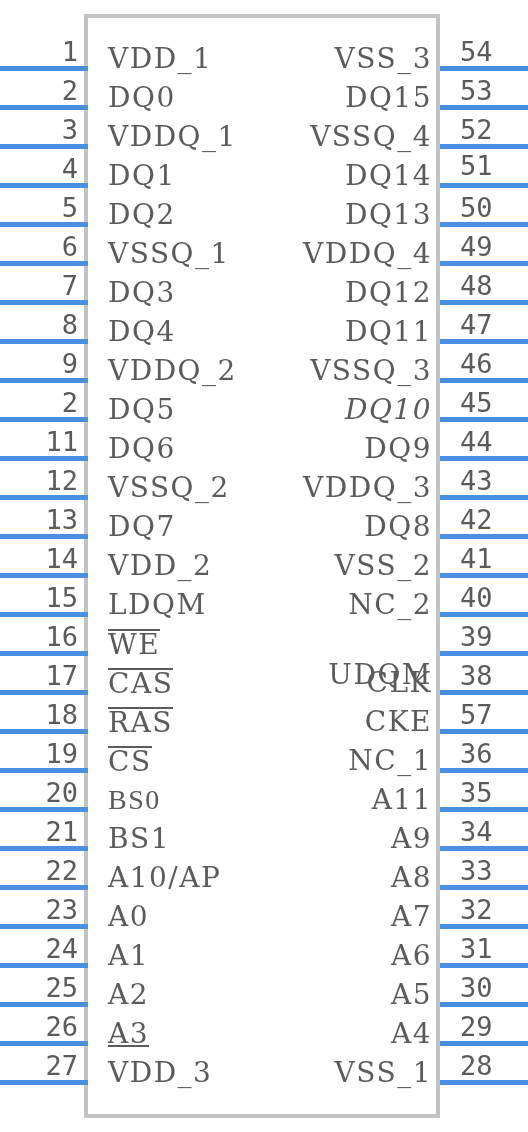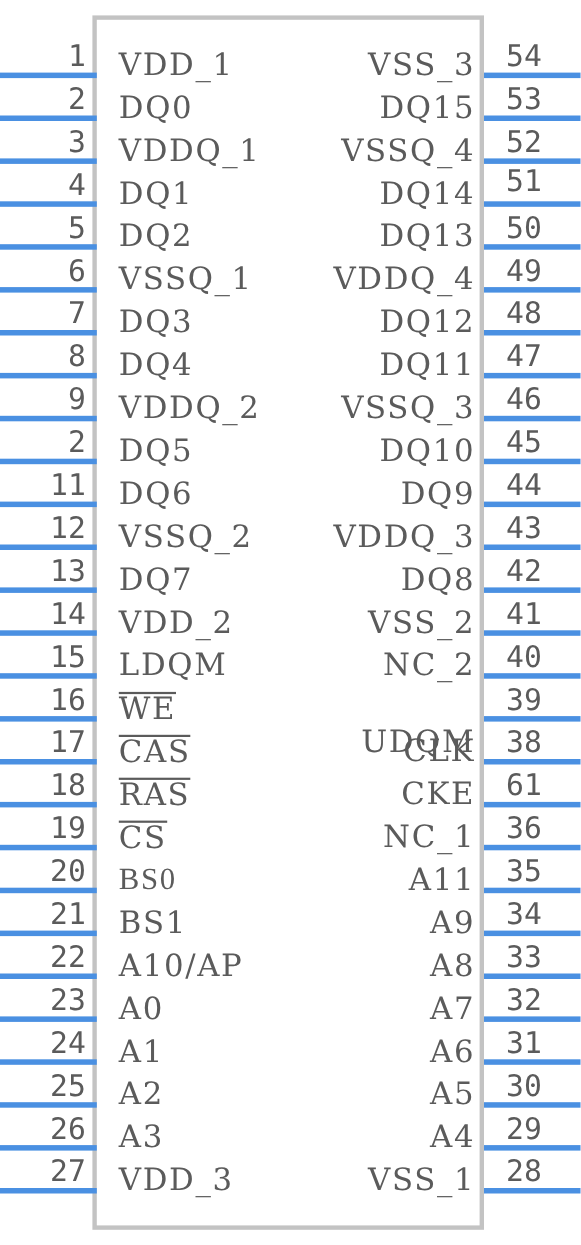--- a/index.html
+++ b/index.html
@@ -146,21 +146,21 @@
       <div class="pin-num left" style="top: 896px;">23</div>
       <div class="pin-name left" style="top: 902px;">A0</div>
       <div class="pin-line left" style="top: 963px;"></div>
       <div class="pin-num left" style="top: 935px;">24</div>
       <div class="pin-name left" style="top: 941px;">A1</div>
       <div class="pin-line left" style="top: 1002px;"></div>
       <div class="pin-num left" style="top: 974px;">25</div>
       <div class="pin-name left" style="top: 980px;">A2</div>
       <div class="pin-line left" style="top: 1041px;"></div>
       <div class="pin-num left" style="top: 1013px;">26</div>
-      <div class="pin-name left" style="top: 1019px;">A3</div>
+      <div class="pin-name left" style="top: 1019px; text-decoration: underline;">A3</div>
       <div class="pin-line left" style="top: 1080px;"></div>
       <div class="pin-num left" style="top: 1052px;">27</div>
       <div class="pin-name left" style="top: 1058px;">VDD_3</div>
       <div class="pin-line right" style="top: 66px;"></div>
       <div class="pin-num right" style="top: 38px;">54</div>
       <div class="pin-name right" style="top: 44px;">VSS_3</div>
       <div class="pin-line right" style="top: 105px;"></div>
       <div class="pin-num right" style="top: 77px;">53</div>
       <div class="pin-name right" style="top: 83px;">DQ15</div>
       <div class="pin-line right" style="top: 144px;"></div>
@@ -179,21 +179,21 @@
       <div class="pin-num right" style="top: 272px;">48</div>
       <div class="pin-name right" style="top: 278px;">DQ12</div>
       <div class="pin-line right" style="top: 339px;"></div>
       <div class="pin-num right" style="top: 311px;">47</div>
       <div class="pin-name right" style="top: 317px;">DQ11</div>
       <div class="pin-line right" style="top: 378px;"></div>
       <div class="pin-num right" style="top: 350px;">46</div>
       <div class="pin-name right" style="top: 356px;">VSSQ_3</div>
       <div class="pin-line right" style="top: 417px;"></div>
       <div class="pin-num right" style="top: 389px;">45</div>
-      <div class="pin-name right" style="top: 395px;">DQ10</div>
+      <div class="pin-name right" style="top: 395px; font-style: italic;">DQ10</div>
       <div class="pin-line right" style="top: 456px;"></div>
       <div class="pin-num right" style="top: 428px;">44</div>
       <div class="pin-name right" style="top: 434px;">DQ9</div>
       <div class="pin-line right" style="top: 495px;"></div>
       <div class="pin-num right" style="top: 467px;">43</div>
       <div class="pin-name right" style="top: 473px;">VDDQ_3</div>
       <div class="pin-line right" style="top: 534px;"></div>
       <div class="pin-num right" style="top: 506px;">42</div>
       <div class="pin-name right" style="top: 512px;">DQ8</div>
       <div class="pin-line right" style="top: 573px;"></div>
@@ -202,21 +202,21 @@
       <div class="pin-line right" style="top: 612px;"></div>
       <div class="pin-num right" style="top: 584px;">40</div>
       <div class="pin-name right" style="top: 590px;">NC_2</div>
       <div class="pin-line right" style="top: 651px;"></div>
       <div class="pin-num right" style="top: 623px;">39</div>
       <div class="pin-name right" style="top: 660px;">UDQM</div>
       <div class="pin-line right" style="top: 690px;"></div>
       <div class="pin-num right" style="top: 662px;">38</div>
       <div class="pin-name right" style="top: 668px;">CLK</div>
       <div class="pin-line right" style="top: 729px;"></div>
-      <div class="pin-num right" style="top: 701px;">61</div>
+      <div class="pin-num right" style="top: 701px;">57</div>
       <div class="pin-name right" style="top: 707px;">CKE</div>
       <div class="pin-line right" style="top: 768px;"></div>
       <div class="pin-num right" style="top: 740px;">36</div>
       <div class="pin-name right" style="top: 746px;">NC_1</div>
       <div class="pin-line right" style="top: 807px;"></div>
       <div class="pin-num right" style="top: 779px;">35</div>
       <div class="pin-name right" style="top: 785px;">A11</div>
       <div class="pin-line right" style="top: 846px;"></div>
       <div class="pin-num right" style="top: 818px;">34</div>
       <div class="pin-name right" style="top: 824px;">A9</div>

